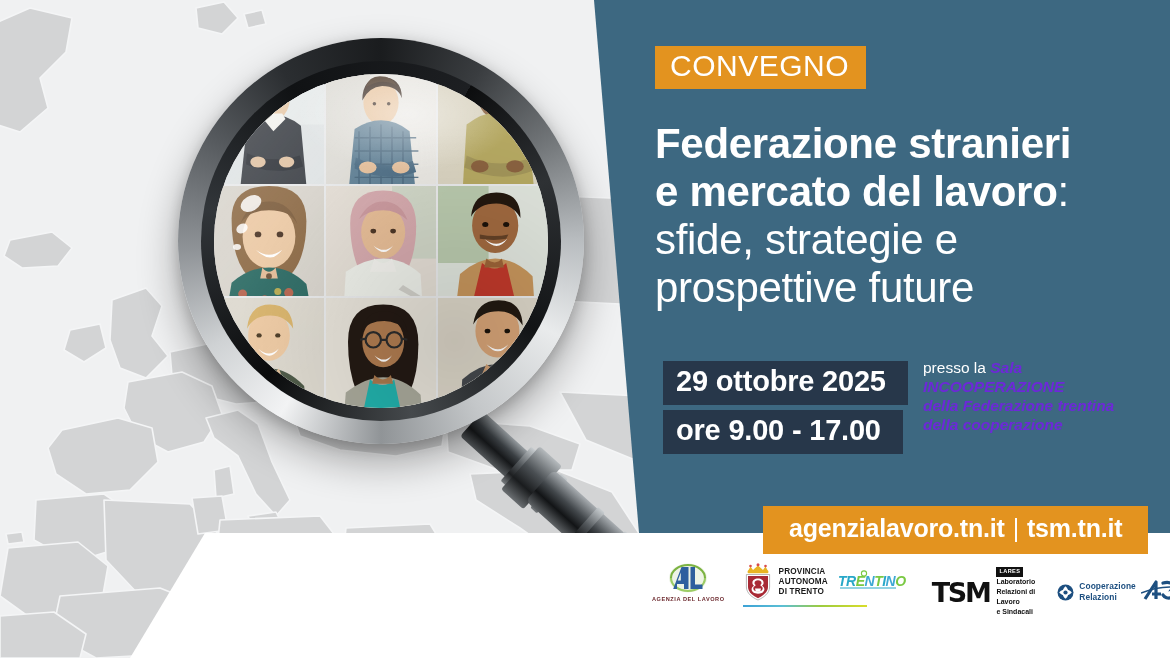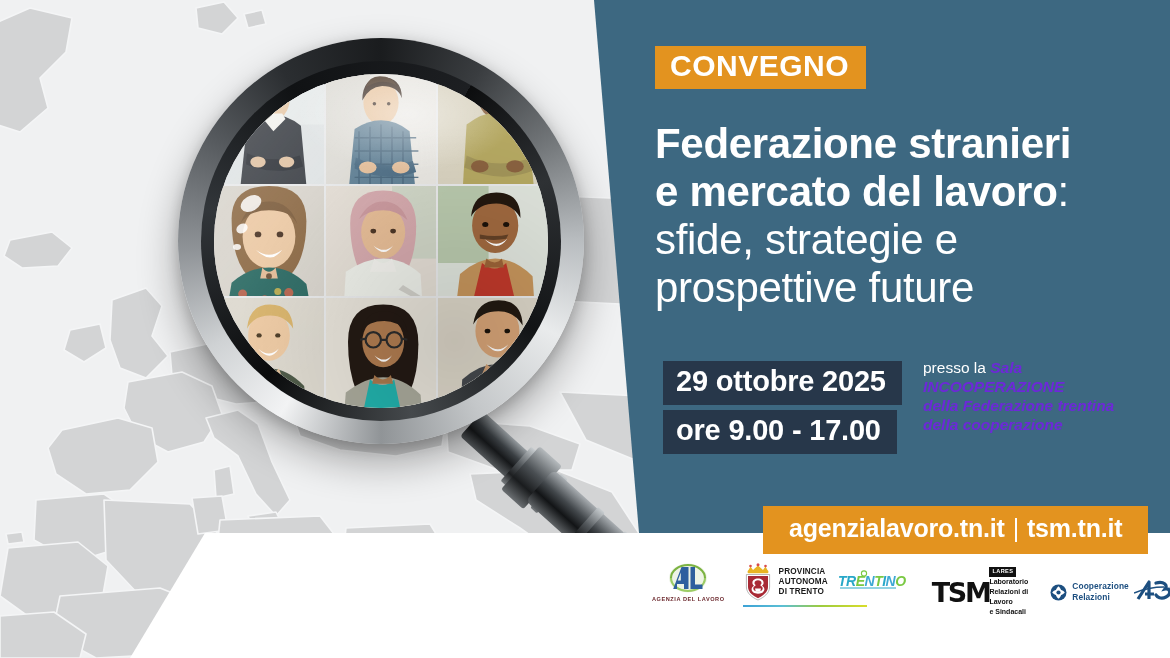--- a/index.html
+++ b/index.html
@@ -137,21 +137,21 @@
   .content {
     position:absolute;
     left:655px; top:0;
     width:515px; height:533px;
   }
   .badge-convegno {
     position:absolute; left:0; top:46px;
     background:#e3931f;
     color:#ffffff;
     font-size:30px;
-    font-weight:bold;
+    font-weight:normal;
     letter-spacing:0.5px;
     padding:5px 17px 8px 15px;
     line-height:1;
     display:inline-block;
   }
   .title {
     position:absolute; left:0; top:120px;
     width:500px;
     color:#ffffff;
     font-size:42px;
@@ -165,21 +165,21 @@
   .datetime {
     position:absolute; left:8px; top:361px;
     display:flex; flex-direction:column; gap:5px;
     align-items:flex-start;
   }
   .dt-box {
     background:#27374a;
     color:#ffffff;
     font-size:29px;
     font-weight:bold;
-    padding:6px 16px 9px 13px;
+    padding:6px 22px 9px 13px;
     line-height:1;
     white-space:nowrap;
     letter-spacing:-0.2px;
   }
 
   .venue {
     position:absolute; left:268px; top:358px;
     width:245px;
     font-size:15.5px;
     line-height:1.23;
@@ -234,21 +234,21 @@
   }
   .pat-underline {
     margin-top:4px; width:124px; height:2.4px;
     background:linear-gradient(90deg,#3da2d6 0%,#5bbfd4 32%,#9ccb3f 62%,#d9dd2a 100%);
   }
   .trentino-wm {
     font-size:12.5px; font-weight:bold; font-style:italic;
     letter-spacing:-0.3px; margin-left:4px; white-space:nowrap;
   }
   
-  .logo-tsm { margin-left:24px; align-items:center; }
+  .logo-tsm { margin-left:24px; align-items:center; gap:7px; }
   .tsm-word {
     font-size:27px; font-weight:bold; color:#111111;
     letter-spacing:-2.4px; font-family:"DejaVu Sans", sans-serif;
   }
   .lares-block { font-size:7px; line-height:1.42; color:#111111; font-weight:bold; }
   .lares-tag {
     display:inline-block; background:#111111; color:#ffffff;
     font-size:5.6px; font-weight:bold; padding:1px 3px;
     letter-spacing:0.4px; vertical-align:1px; margin-right:2px;
   }

